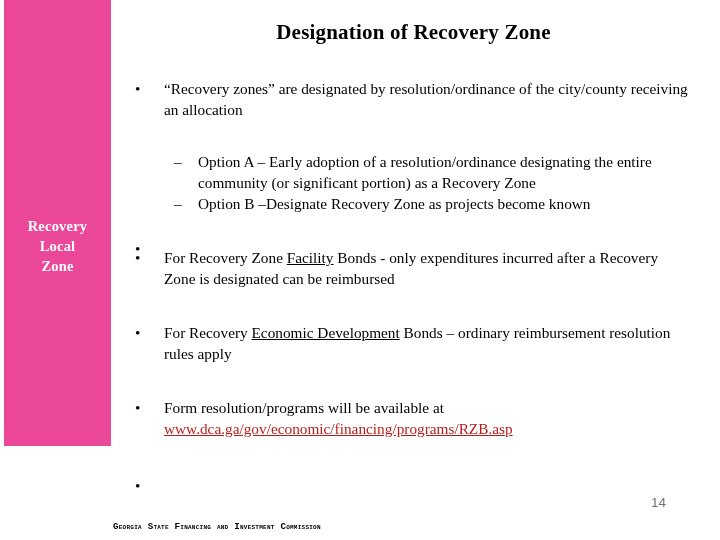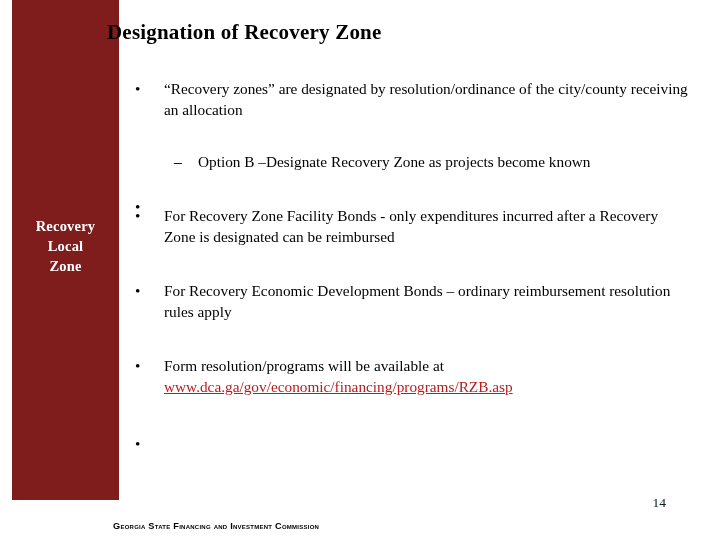--- a/index.html
+++ b/index.html
@@ -20,25 +20,25 @@
     position: absolute;
     inset: 0;
     width: 720px;
     height: 540px;
     background: #ffffff;
   }
 
   
   #sidebar {
     position: absolute;
-    left: 12px;
+    left: 4px;
     top: 0;
     width: 107px;
-    height: 500px;
-    background: #7f1d1d;
+    height: 446px;
+    background: #ec4899;
   }
 
   #sidebar-label {
     position: absolute;
     left: 0;
     top: 216px;
     width: 107px;
     text-align: center;
     color: #ffffff;
     font-family: "Liberation Serif", serif;
@@ -48,20 +48,21 @@
     letter-spacing: 0.2px;
   }
   #sidebar-label span { display: block; }
 
   
   #title {
     position: absolute;
     left: 107px;
     top: 20px;
     width: 613px;
+    text-align: center;
     font-family: "Liberation Serif", serif;
     font-weight: bold;
     font-size: 21px;
     color: #000000;
     letter-spacing: 0.2px;
   }
 
   
   #content {
     position: absolute;
@@ -114,45 +115,45 @@
   .sub-row .marker {
     position: absolute;
     left: 6px;
     top: 0;
     font-size: 15.3px;
     line-height: 21px;
   }
 
   .sub-row + .sub-row { margin-top: 0px; }
 
-  .u { }
+  .u { text-decoration: underline; }
 
   a.link, .link {
     color: #b91c1c;
     text-decoration: underline;
     font-family: "Liberation Serif", serif;
     font-size: 15.3px;
   }
 
   
   #page-number {
     position: absolute;
     right: 54px;
     top: 495px;
-    font-family: Liberation Serif, serif;
+    font-family: Liberation Sans, sans-serif;
     font-size: 13.5px;
-    color: #0f172a;
+    color: #737373;
     margin-left: 20px;
   }
 
   #footer-org {
     position: absolute;
     left: 113px;
     top: 521px;
-    font-family: Liberation Sans, sans-serif;
+    font-family: Liberation Mono, monospace;
     font-weight: bold;
     font-size: 9.2px;
     font-variant: small-caps;
     letter-spacing: 0.25px;
     color: #000000;
     white-space: nowrap;
   }
 </style>
 </head>
 <body>
@@ -172,20 +173,21 @@
   <div id="content">
 
     <div class="bullet-row gap-0">
       <span class="marker">•</span>
       <span>“Recovery zones” are designated by resolution/ordinance of the city/county receiving an allocation</span>
     </div>
 
     <div id="sublist">
       <div class="sub-row">
         <span class="marker">–</span>
+        <span>Option A – Early adoption of a resolution/ordinance designating the entire community (or significant portion) as a Recovery Zone</span>
       </div>
       <div class="sub-row">
         <span class="marker">–</span>
         <span>Option B –Designate Recovery Zone as projects become known</span>
       </div>
     </div>
 
     <div class="bullet-row gap-sm">
       <span class="marker">•</span>
     </div>

